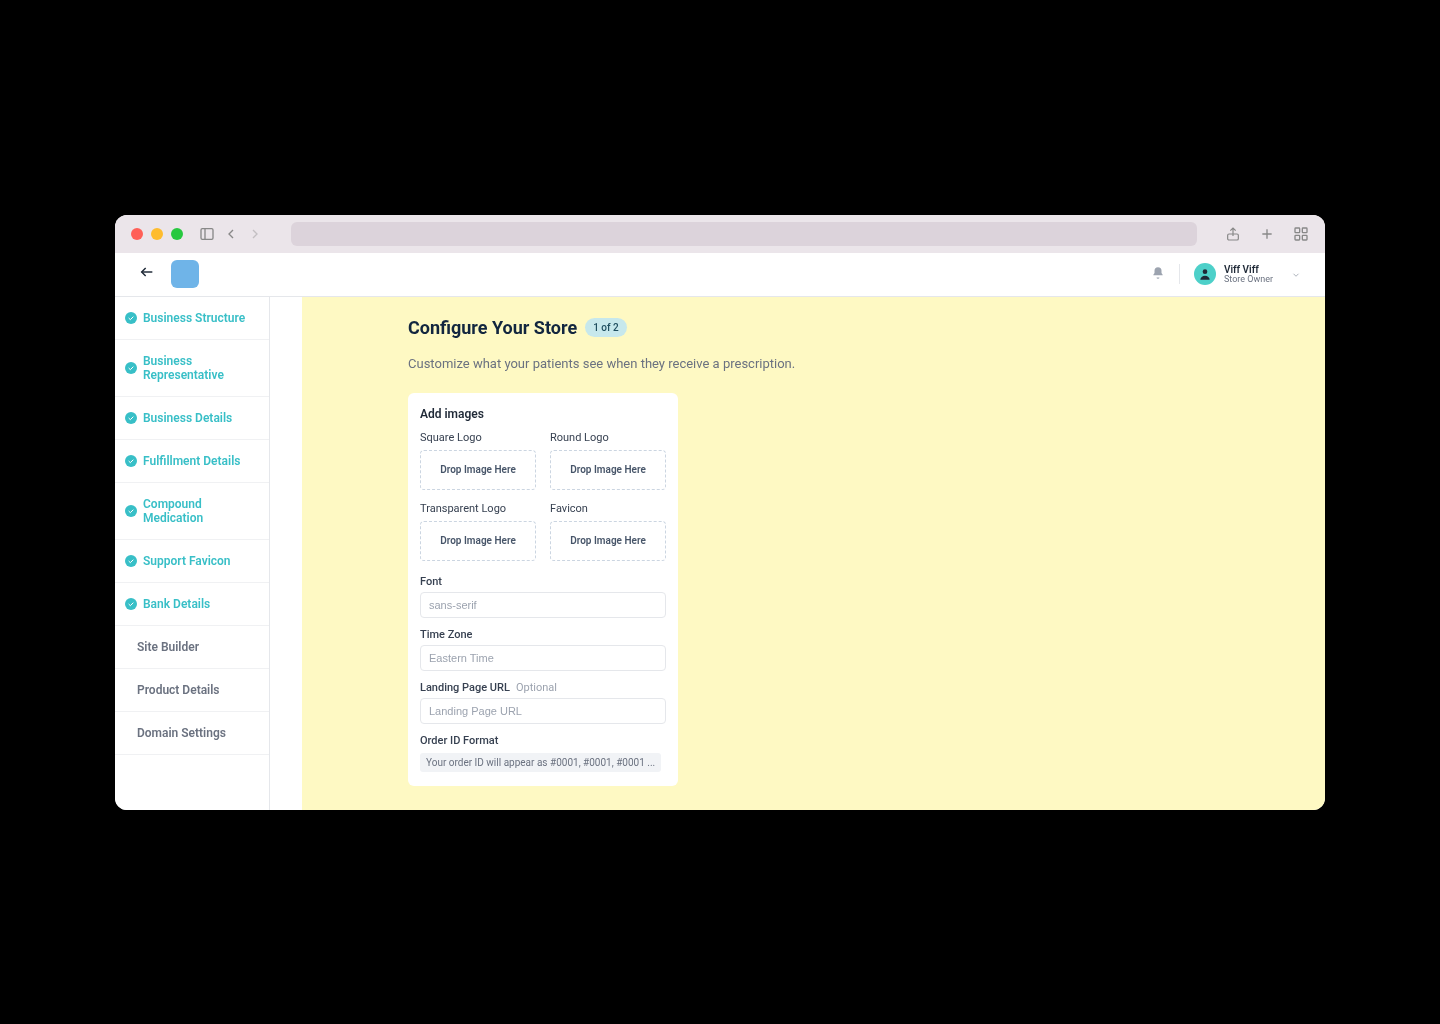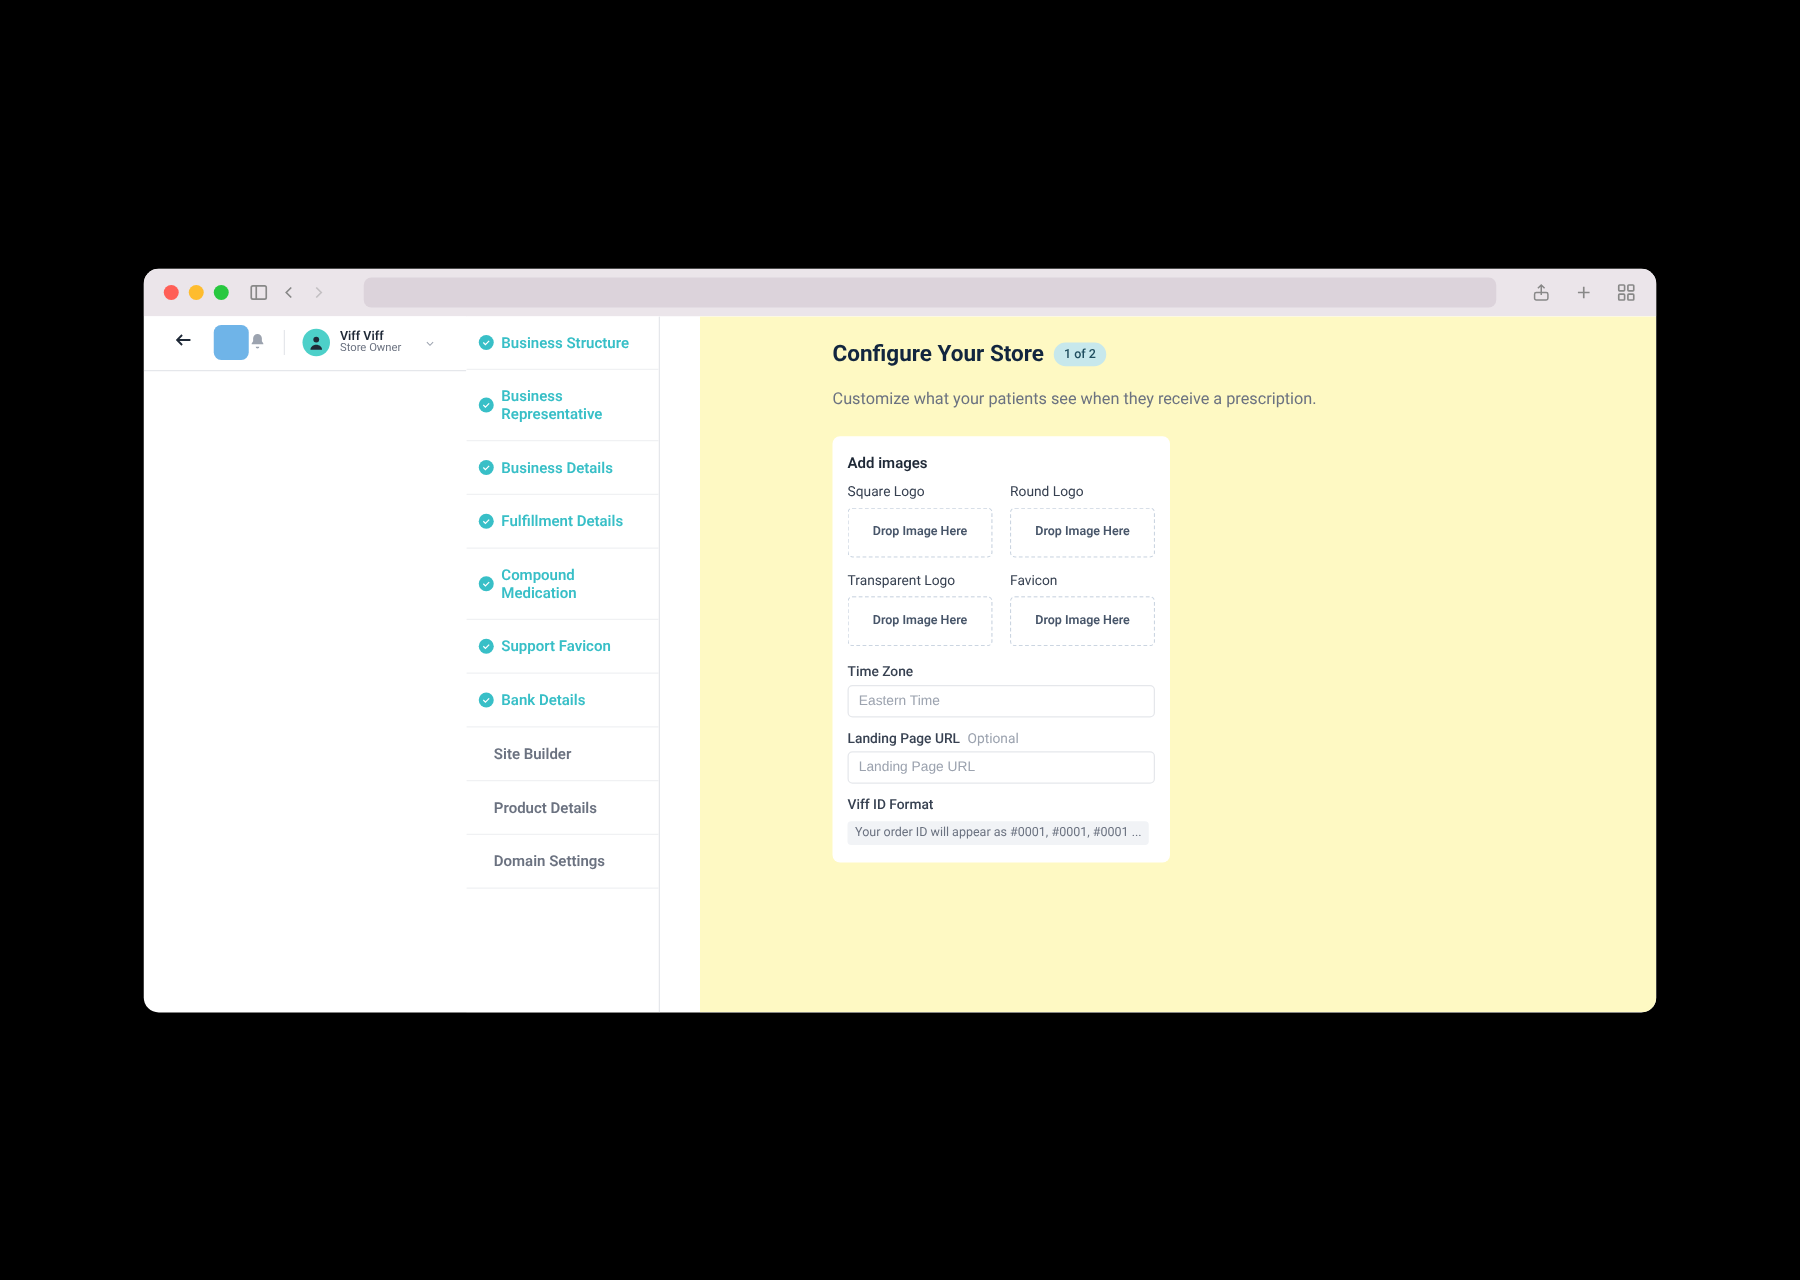--- a/index.html
+++ b/index.html
@@ -40,21 +40,21 @@
   flex: 1;
   height: 24px;
   background: #dcd3db;
   border-radius: 6px;
   margin: 0 20px;
 }
 .chrome-right { display: flex; gap: 18px; align-items: center; }
 .app-content {
   flex: 1;
   display: flex;
-  flex-direction: row;
+  flex-direction: column;
   overflow: hidden;
 }
 .app-header {
   height: 44px;
   border-bottom: 1px solid #e5e7eb;
   display: flex;
   align-items: center;
   padding: 0 24px;
   background: #fff;
 }
@@ -371,35 +371,39 @@
               <div class="image-upload">
                 <div class="image-label">Transparent Logo</div>
                 <div class="dropzone">Drop Image Here</div>
               </div>
               <div class="image-upload">
                 <div class="image-label">Favicon</div>
                 <div class="dropzone">Drop Image Here</div>
               </div>
             </div>
 
+          <div class="form-field">
+            <div class="field-label">Font</div>
+            <input class="text-input" placeholder="sans-serif" style="">
+          </div>
 
           <div class="form-field">
             <div class="field-label">Time Zone</div>
             <input class="text-input" placeholder="Eastern Time" style="">
           </div>
 
           <div class="form-field">
             <div class="field-label">
               <span>Landing Page URL</span>
               <span class="optional-tag">Optional</span>
             </div>
             <input class="text-input" placeholder="Landing Page URL" style="">
           </div>
 
           <div class="form-field" style="margin-bottom:0">
-            <div class="field-label">Viff ID Format</div>
+            <div class="field-label">Order ID Format</div>
             <span class="hint-text">Your order ID will appear as #0001, #0001, #0001 ...</span>
           </div>
         </div>
       </div>
     </div>
   </div>
 </div>
 
 </body></html>

